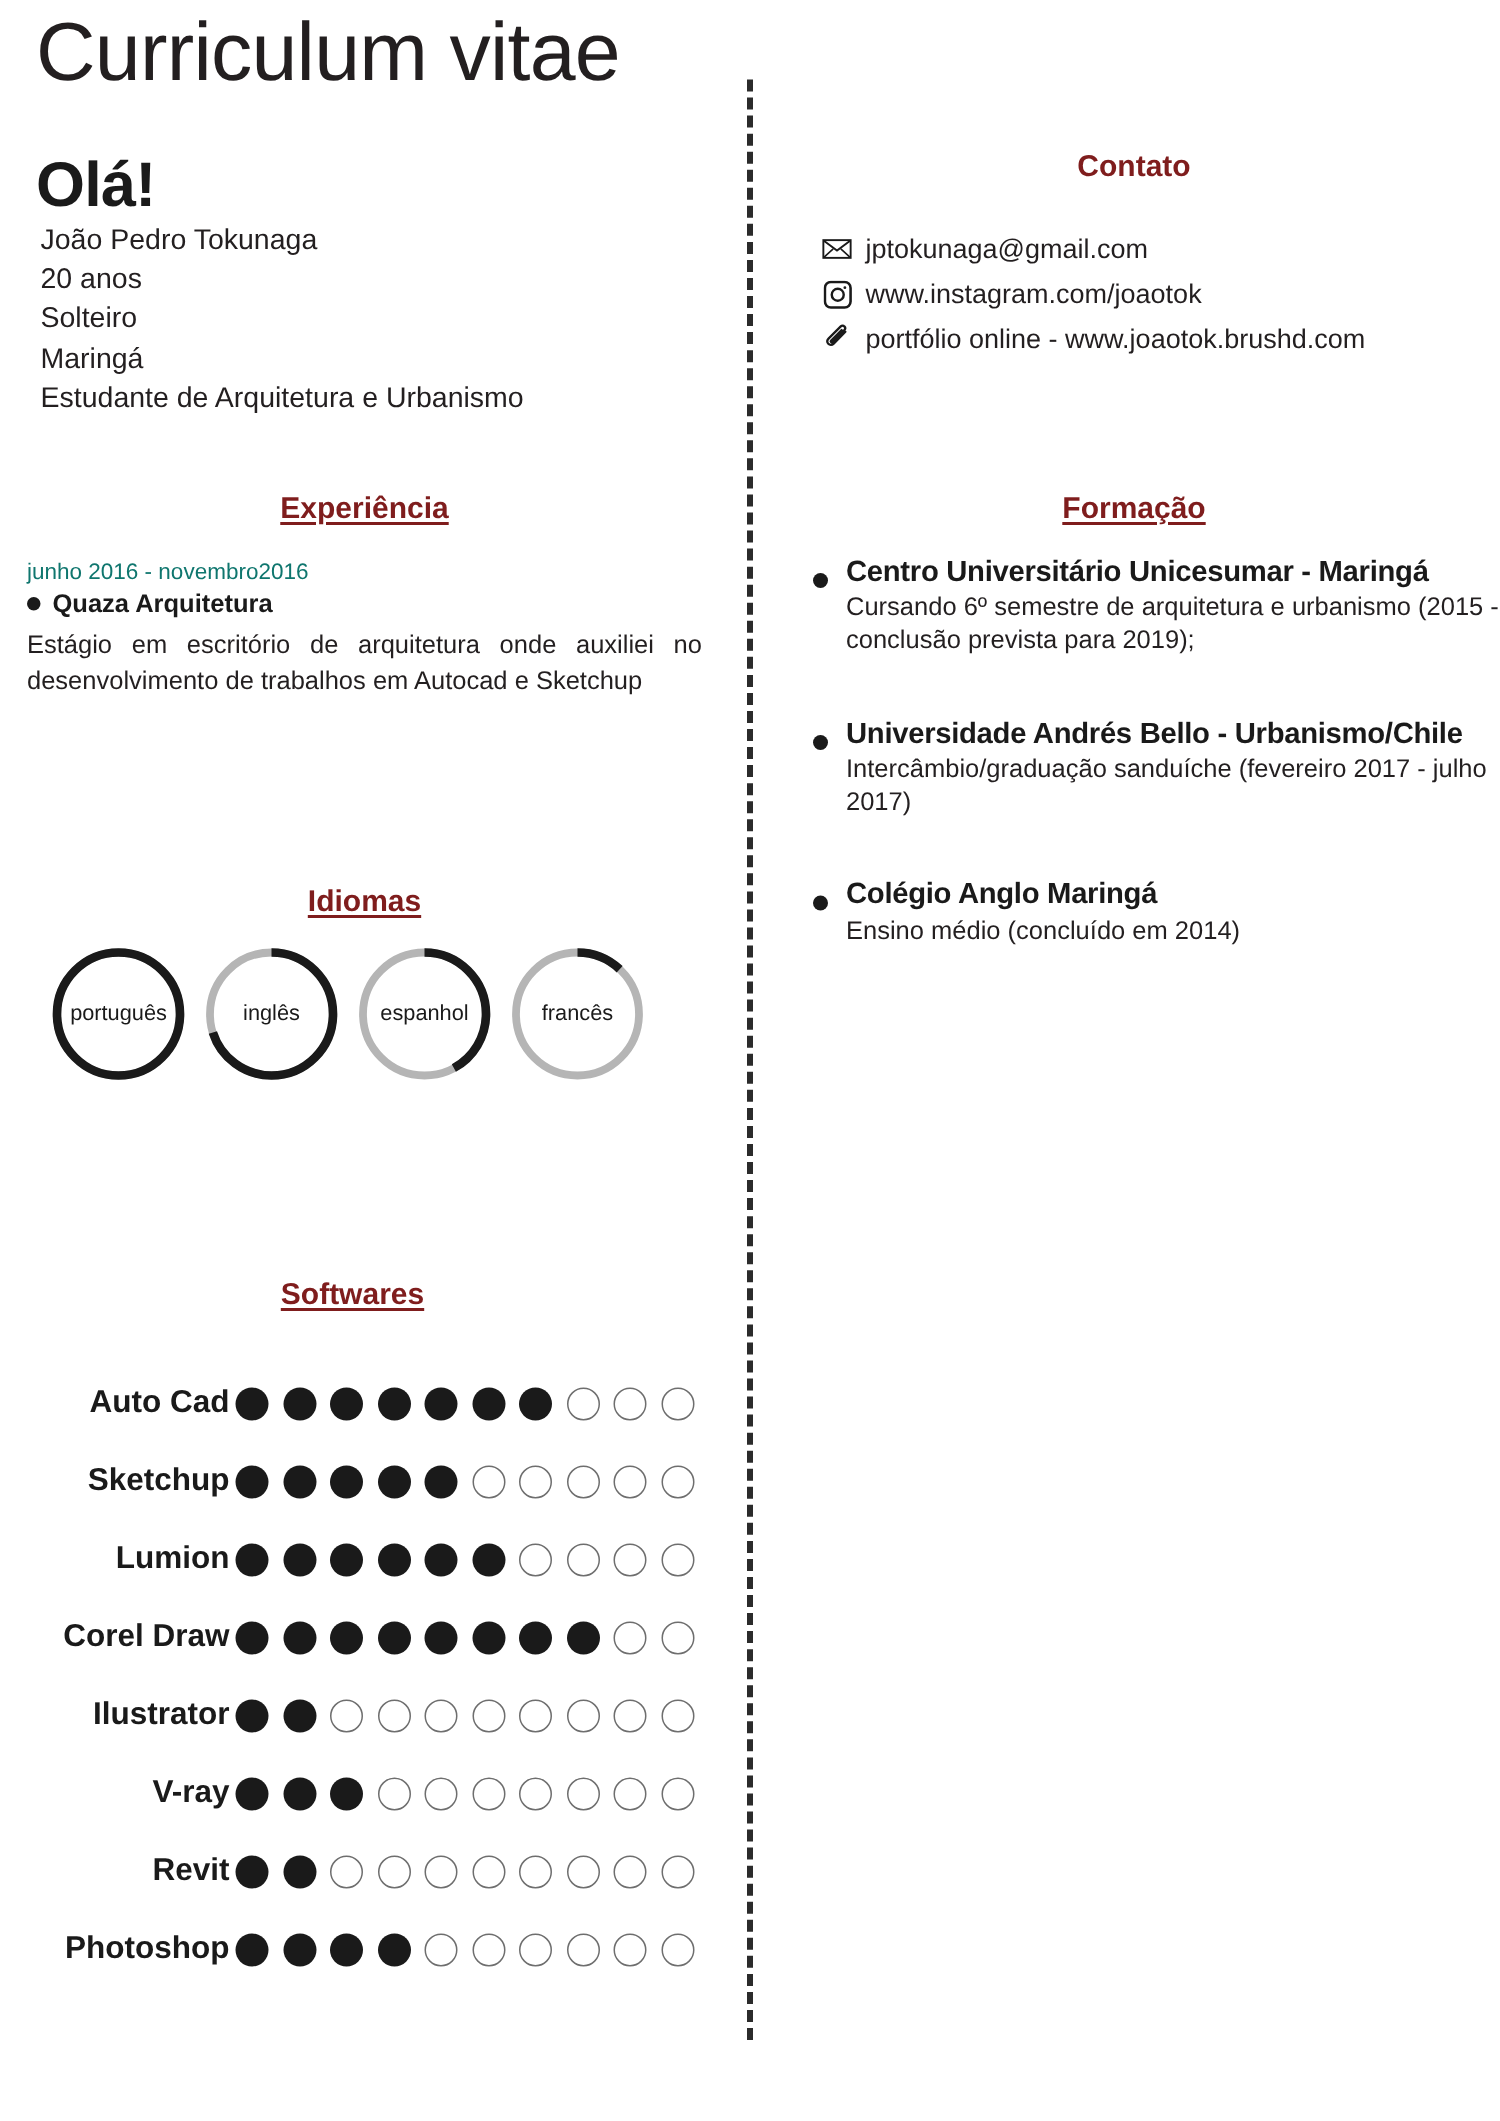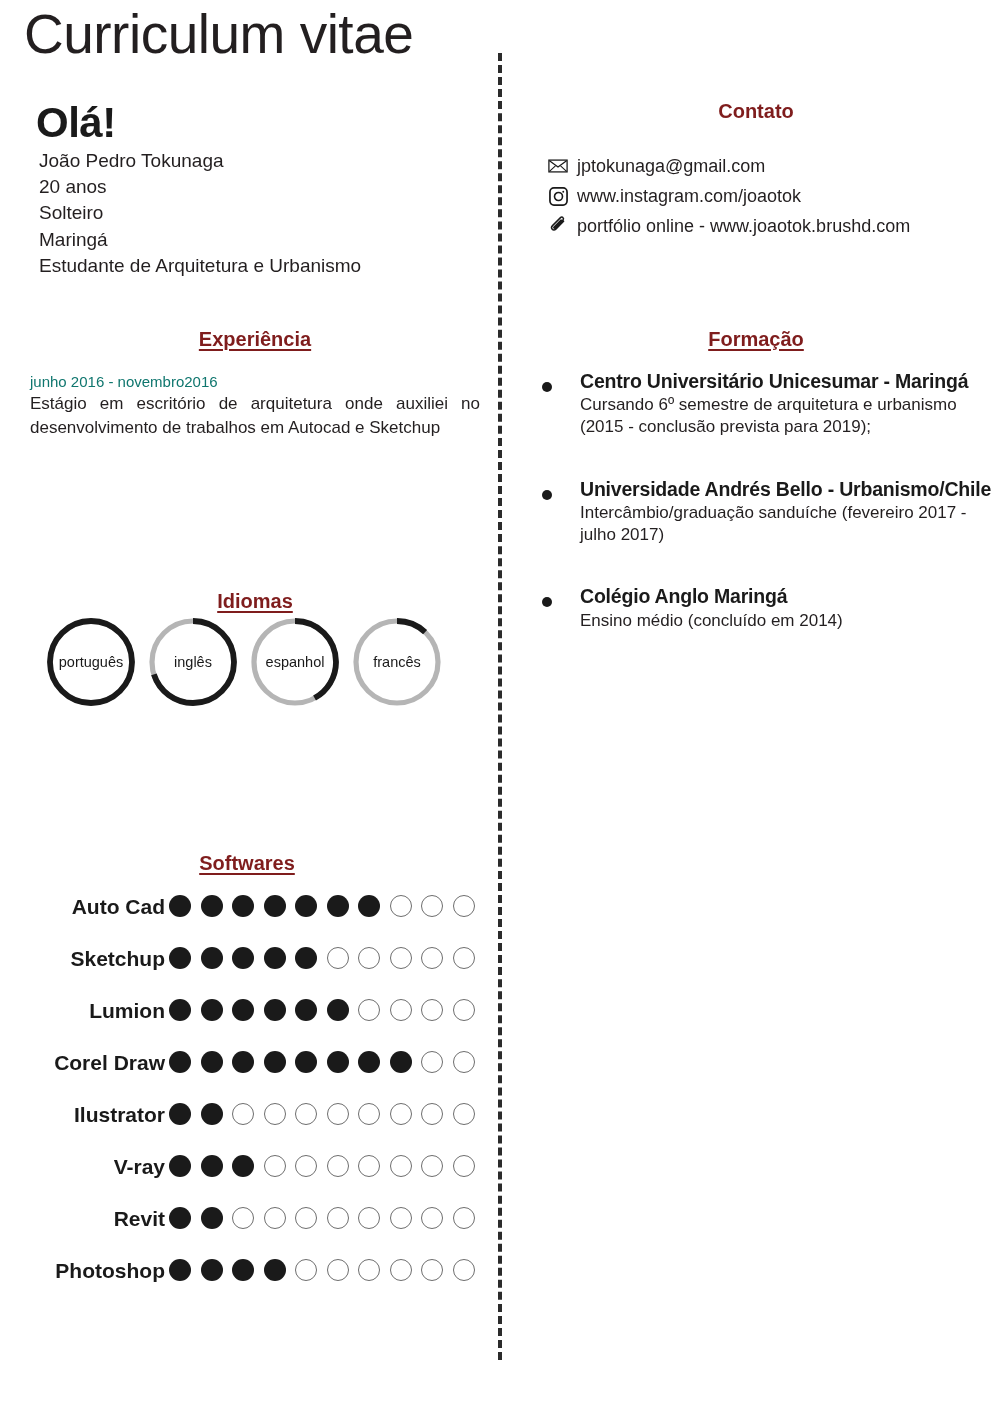--- a/index.html
+++ b/index.html
@@ -36,21 +36,21 @@
     left: 498px;
     top: 53px;
     width: 0;
     height: 1307px;
     border-left: 4px dashed #2b2b2b;
   }
 
   
   #left-column {
     position: absolute;
-    left: 12px; top: 0;
+    left: 0; top: 0;
     width: 480px;
     height: 1414px;
   }
   #right-column {
     position: absolute;
     left: 512px; top: 0;
     width: 488px;
     height: 1414px;
   }
 
@@ -126,21 +126,21 @@
     margin: 0;
   }
 
   
   #idiomas-section {
     position: absolute;
     left: 18px;
     top: 590px;
     width: 450px;
   }
-  #idiomas-heading { margin-bottom: 2px; }
+  #idiomas-heading { margin-bottom: 16px; }
   #idiomas-rings {
     position: relative;
     height: 100px;
     margin-left: 14px;
   }
   .lang-ring {
     position: absolute;
     top: 0;
     width: 94px;
     height: 94px;
@@ -161,21 +161,21 @@
   
   #softwares-section {
     position: absolute;
     left: 0;
     top: 852px;
     width: 470px;
   }
   #softwares-heading { margin-bottom: 20px; width: 470px; }
   .sw-row {
     display: flex;
-    align-items: flex-start;
+    align-items: flex-end;
     height: 52px;
   }
   .sw-label {
     width: 155px;
     text-align: right;
     font-size: 21px;
     font-weight: 700;
     color: #1a1a1a;
     padding-right: 2px;
     white-space: nowrap;
@@ -226,21 +226,21 @@
   #formacao-section {
     position: absolute;
     left: 0;
     top: 328px;
     width: 488px;
   }
   #formacao-heading { margin-bottom: 18px; }
   .edu-item {
     display: flex;
     align-items: flex-start;
-    gap: 28px;
+    gap: 12px;
     margin-bottom: 38px;
     padding-left: 30px;
   }
   .edu-bullet {
     width: 10px; height: 10px;
     border-radius: 50%;
     background: #1a1a1a;
     flex: none;
     margin-top: 13px;
   }
@@ -276,20 +276,24 @@
     <div class="identity-line">Solteiro</div>
     <div class="identity-line">Maringá</div>
     <div class="identity-line">Estudante de Arquitetura e Urbanismo</div>
   </div>
 
   <div id="experience-section">
     <div class="section-heading" id="experience-heading">Experiência</div>
 
     <div>
       <div class="exp-date">junho 2016 - novembro2016</div>
+      <div class="exp-company">
+        <span class="bullet-dot"></span>
+        <span>Quaza Arquitetura</span>
+      </div>
       <p class="exp-desc">Estágio em escritório de arquitetura onde auxiliei no desenvolvimento de trabalhos em Autocad e Sketchup</p>
     </div>
   </div>
 
   <div id="idiomas-section">
     <div class="section-heading" id="idiomas-heading">Idiomas</div>
     <div id="idiomas-rings">
         <div class="lang-ring" style="left: 0px;">
           <svg width="94" height="94" viewBox="0 0 94 94">
             <circle cx="47" cy="47" r="41" fill="none" stroke="#b5b5b5" stroke-width="5.2"></circle>

